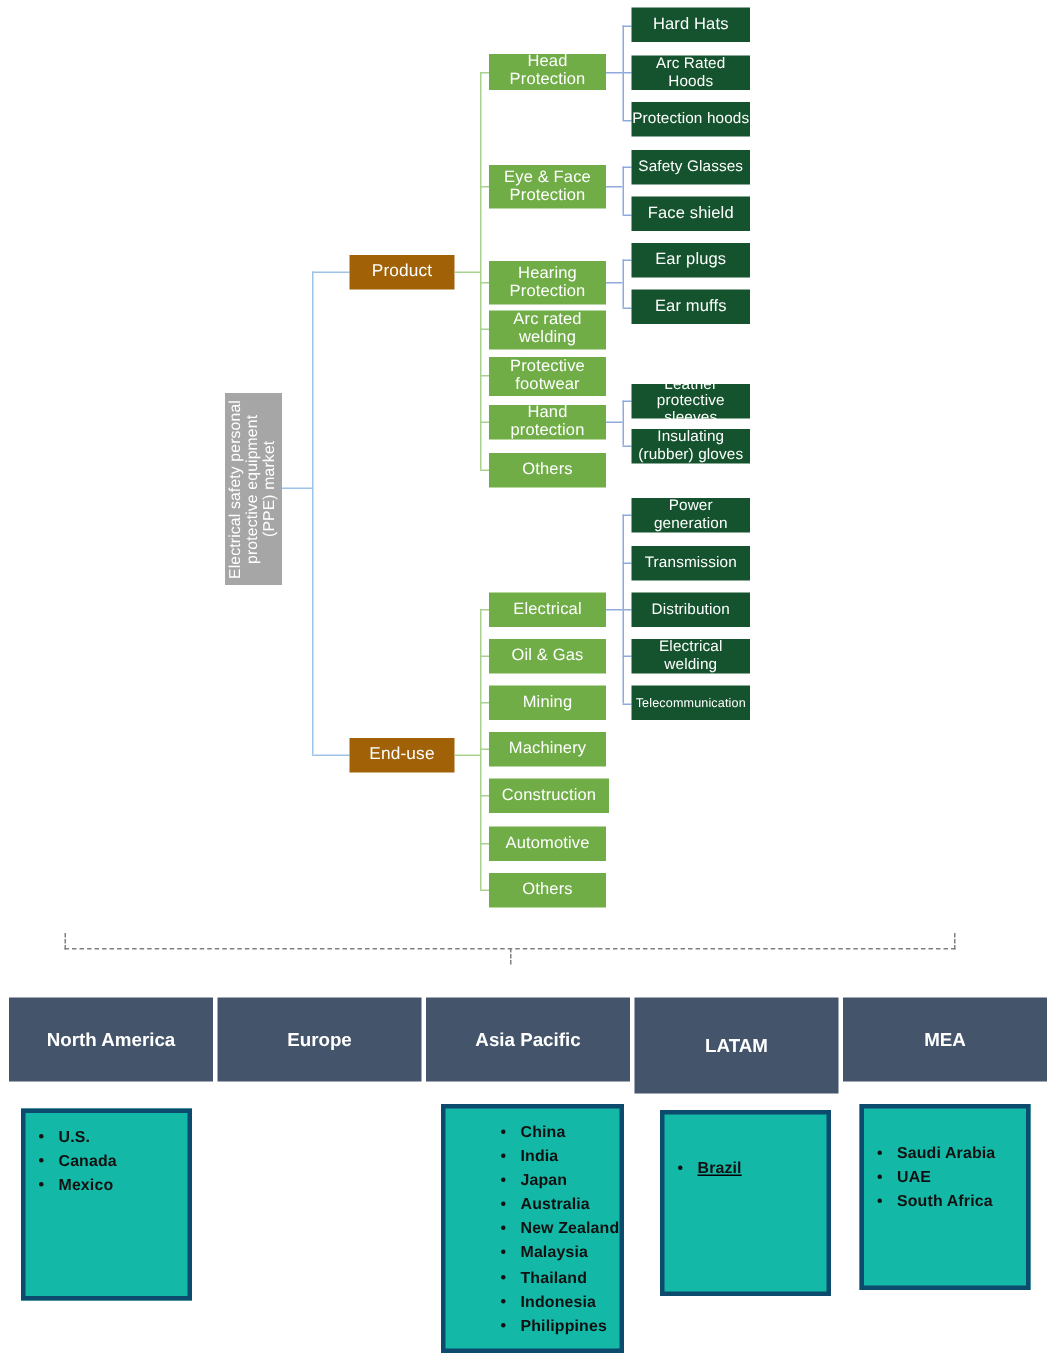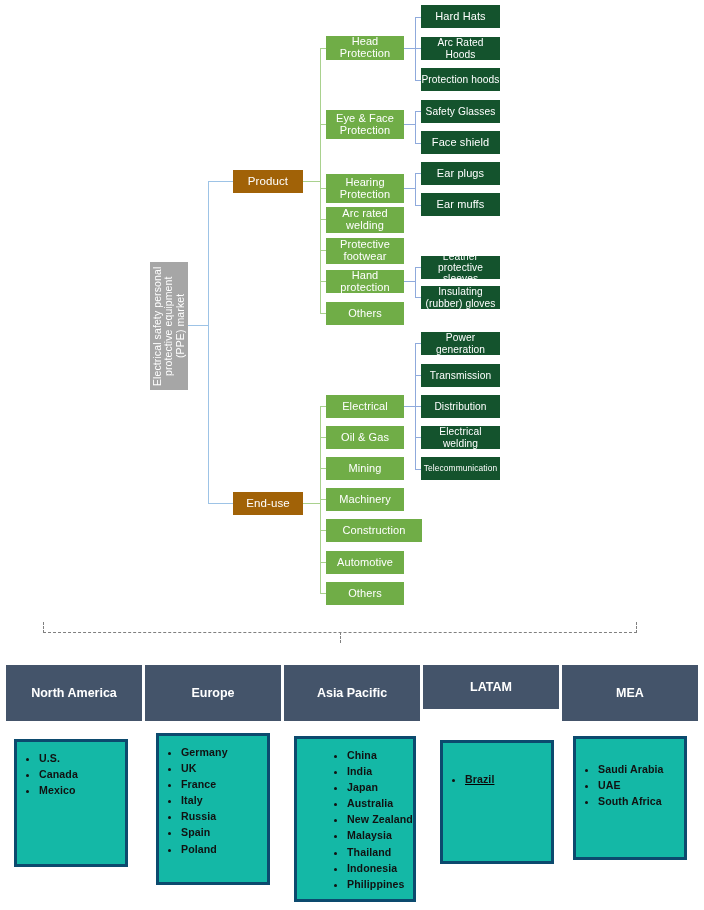--- a/index.html
+++ b/index.html
@@ -165,21 +165,21 @@
     </div>
   <div class="node lvl2" style="left:326px;top:426px;width:78px;height:23px;">
     <span>Oil &amp; Gas</span>
     </div>
   <div class="node lvl2" style="left:326px;top:457px;width:78px;height:23px;">
     <span>Mining</span>
     </div>
   <div class="node lvl2" style="left:326px;top:488px;width:78px;height:23px;">
     <span>Machinery</span>
     </div>
-  <div class="node lvl2" style="left:326px;top:519px;width:96px;height:23px;">
+  <div class="node lvl2" style="left:326px;top:519px;width:80px;height:23px;">
     <span>Construction</span>
     </div>
   <div class="node lvl2" style="left:326px;top:551px;width:78px;height:23px;">
     <span>Automotive</span>
     </div>
   <div class="node lvl2" style="left:326px;top:582px;width:78px;height:23px;">
     <span>Others</span>
     </div>
 
   <div class="ln h c-dblue" style="left:404px;top:406px;width:11px;"></div>
@@ -218,50 +218,39 @@
     <ul>
       <li>U.S.</li>
       <li>Canada</li>
       <li>Mexico</li>
     </ul>
   </div>
 
   <div class="reg-head" style="left:145px;top:665px;width:136px;height:56px;">
     <span>Europe</span>
     </div>
-  <div class="reg-body" style="left:156px;top:733px;width:114px;height:152px;">
-    <ul>
-      <li>Germany</li>
-      <li>UK</li>
-      <li>France</li>
-      <li>Italy</li>
-      <li>Russia</li>
-      <li>Spain</li>
-      <li>Poland</li>
-    </ul>
-  </div>
 
   <div class="reg-head" style="left:284px;top:665px;width:136px;height:56px;">
     <span>Asia Pacific</span>
     </div>
   <div class="reg-body" style="left:294px;top:736px;width:122px;height:166px;padding-left:28px;">
     <ul>
       <li>China</li>
       <li>India</li>
       <li>Japan</li>
       <li>Australia</li>
       <li>New Zealand</li>
       <li>Malaysia</li>
       <li>Thailand</li>
       <li>Indonesia</li>
       <li>Philippines</li>
     </ul>
   </div>
 
-  <div class="reg-head" style="left:423px;top:665px;width:136px;height:44px;">
+  <div class="reg-head" style="left:423px;top:665px;width:136px;height:64px;">
     <span>LATAM</span>
     </div>
   <div class="reg-body" style="left:440px;top:740px;width:114px;height:124px;">
     <ul style="padding-top:28px;text-decoration:underline;">
       <li>Brazil</li>
     </ul>
   </div>
 
   <div class="reg-head" style="left:562px;top:665px;width:136px;height:56px;">
     <span>MEA</span>

